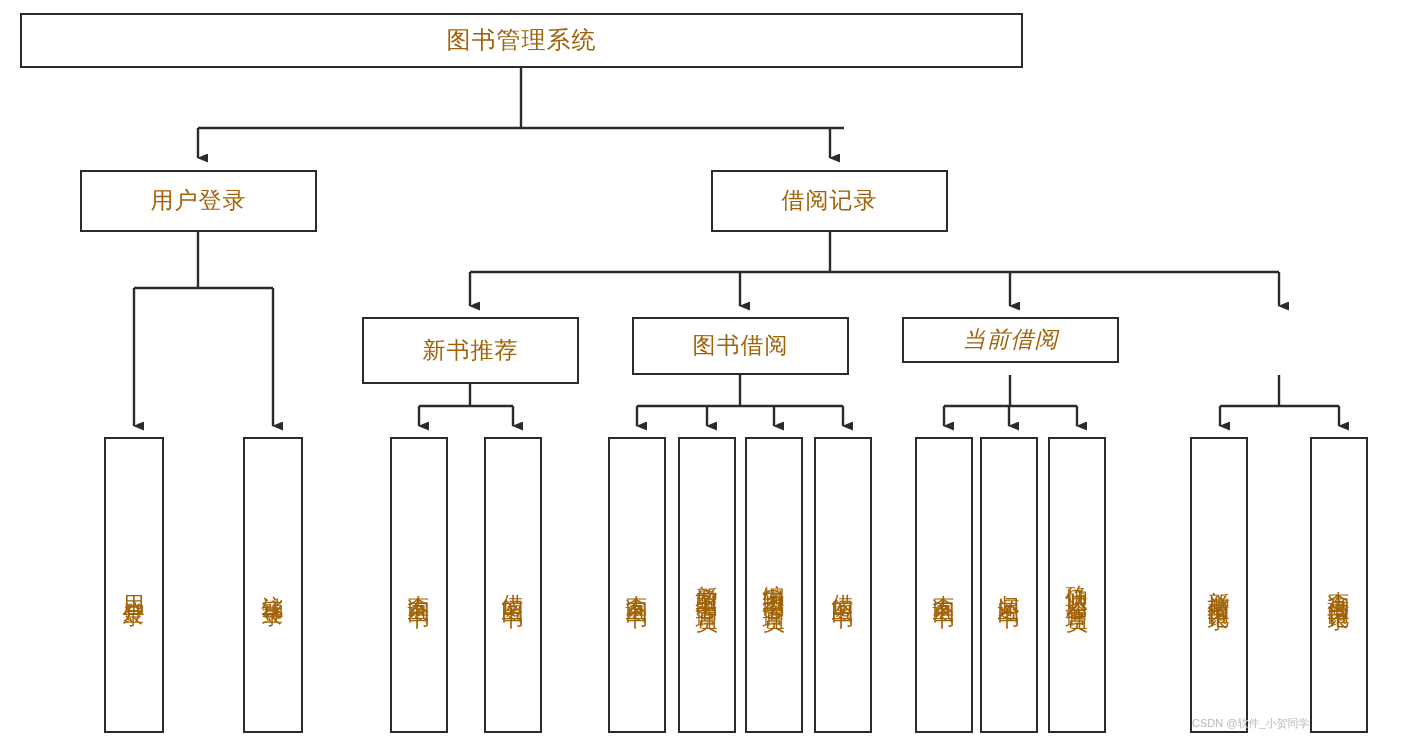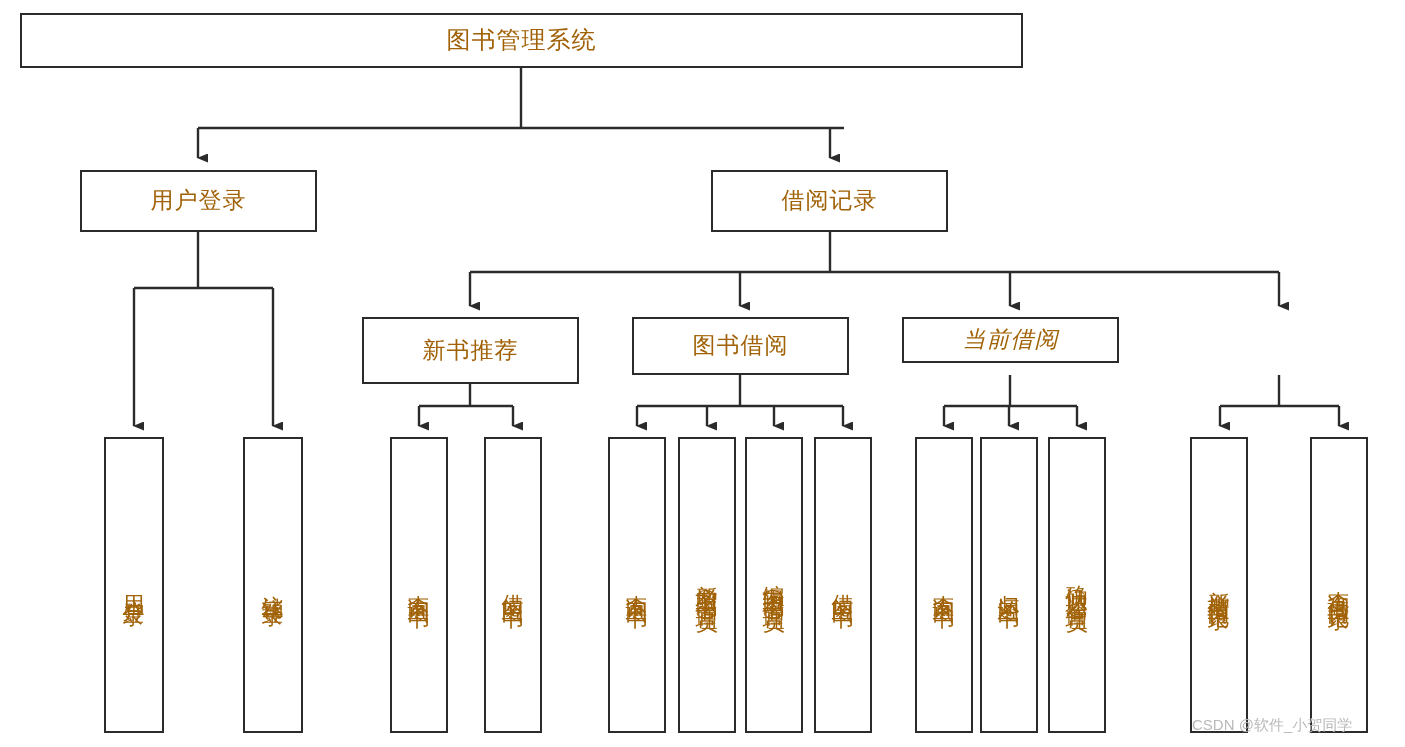--- a/index.html
+++ b/index.html
@@ -51,21 +51,21 @@
     text-orientation: upright;
     letter-spacing: 4px;
     line-height: 1.05;
     white-space: nowrap;
     text-align: center;
   }
   .watermark {
     position: absolute;
     left: 1192px;
     top: 716px;
-    font-size: 15px;
+    font-size: 11px;
     color: #b9b9b9;
     white-space: nowrap;
     z-index: 3;
     font-family: "Liberation Sans", "DejaVu Sans", sans-serif;
   }
 </style>
 </head>
 <body>
 
 <div id="canvas">

